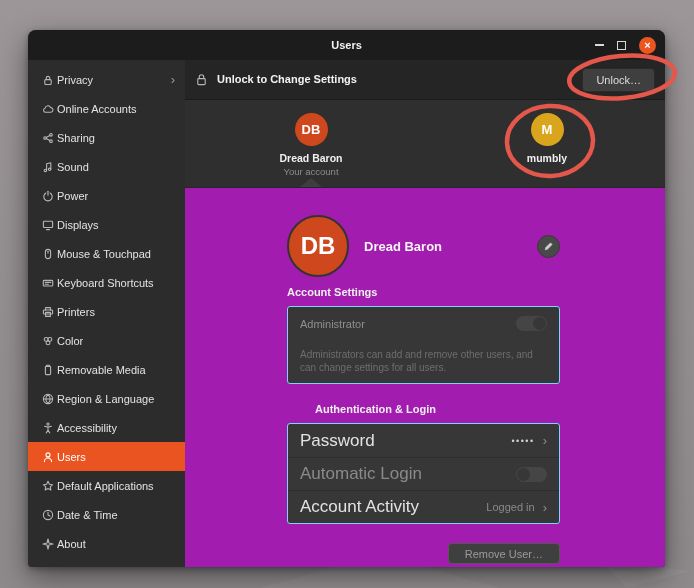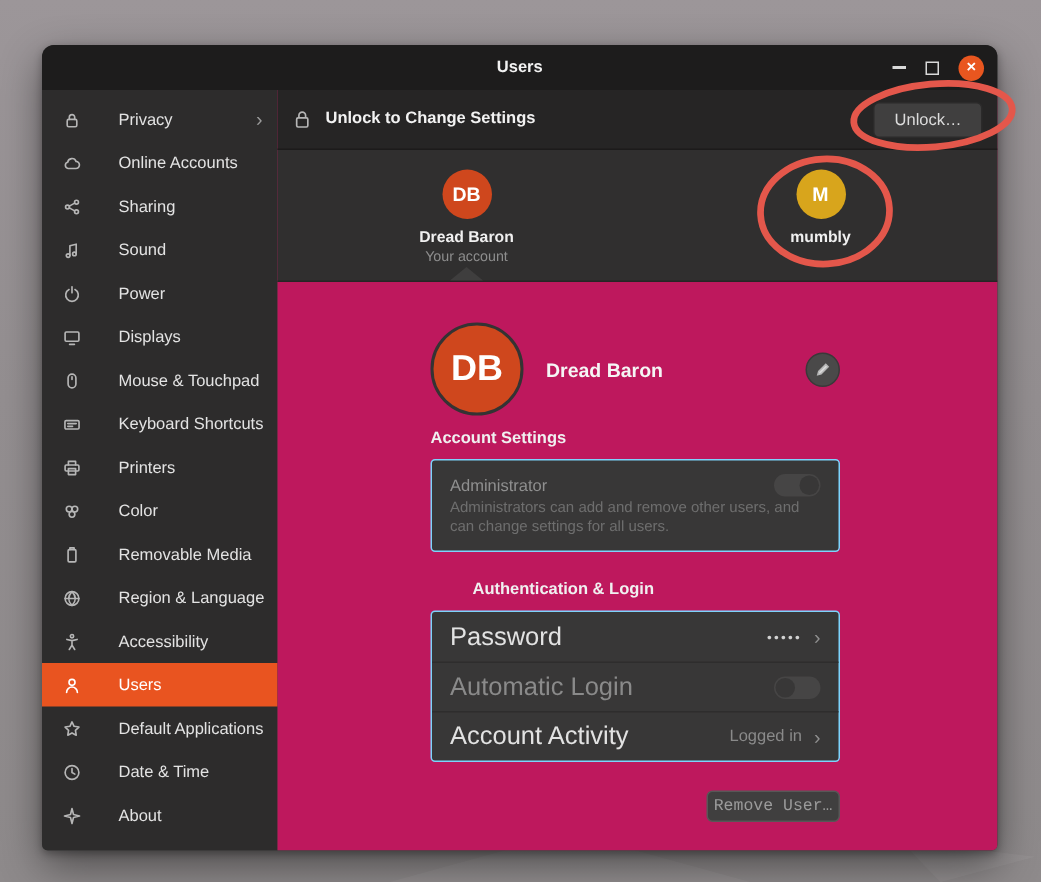--- a/index.html
+++ b/index.html
@@ -28,30 +28,30 @@
   .tb-right { flex:1; position:relative; display:flex; align-items:center; }
   .tb-right .tb-title { position:absolute; left:0; right:0; }
   .win-controls { margin-left:auto; display:flex; align-items:center; gap:13px; padding-right:9px; z-index:2; }
   .min-glyph { width:9px; height:2px; background:#d9d9d9; display:block; }
   .max-glyph { width:9px; height:9px; border:1.5px solid #d9d9d9; display:block; }
   .close-btn { width:17px; height:17px; border-radius:50%; display:flex; align-items:center; justify-content:center;
                color:#fff; font-size:11px; font-weight:bold; line-height:1; }
   
   .body-row { display:flex; height:507px; }
   .sidebar { width:157px; flex:none; background:#2d2c2c; padding-top:5px; }
-  .side-item { height:29px; display:flex; align-items:center; gap:25px; padding:0 10px 0 13px;
+  .side-item { height:29px; display:flex; align-items:center; gap:3px; padding:0 10px 0 13px;
                color:#e3e3e3; font-size:11px; cursor:default; }
   .side-item .lbl { flex:1; white-space:nowrap; }
   .side-item .chev { color:#9a9a9a; font-size:13px; }
   .side-item.active { color:#fff; }
   .icn { width:13px; height:13px; flex:none; display:flex; align-items:center; justify-content:center; }
   .icn svg { stroke:#b6b6b6; }
   .side-item.active .icn svg { stroke:#fff; }
   
-  .pane { flex:1; display:flex; flex-direction:column; background:#be185d; }
+  .pane { flex:1; display:flex; flex-direction:column; background:#a21caf; }
   .banner { height:40px; flex:none; background:#262525; border-bottom:1px solid #1c1b1b;
             display:flex; align-items:center; padding:0 10px; gap:9px; }
   .banner-text { line-height:1.25; }
   .banner-title { font-weight:bold; font-size:11px; color:#f2f2f2; }
   .banner-sub { font-size:10.5px; color:#ababab; }
   .unlock-btn { margin-left:auto; height:24px; padding:0 13px; background:#403f3f; border:1px solid #2b2a2a;
                 border-radius:4px; color:#dcdcdc; font-size:11px; display:flex; align-items:center; }
   
   .user-strip { height:88px; flex:none; background:#302f2f; border-bottom:1px solid #262525; position:relative; }
   .chip { position:absolute; top:13px; width:120px; text-align:center; }
@@ -72,36 +72,36 @@
   .profile-name { margin-left:15px; font-size:13px; font-weight:bold; color:#f5f5f5; }
   .edit-btn { margin-left:auto; width:23px; height:23px; border-radius:50%; background:#4a4949; border:1px solid #3a3939;
               display:flex; align-items:center; justify-content:center; }
   .sec-head { font-weight:bold; font-size:11px; color:#f0f0f0; }
   .h1 { margin-top:9px; }
   .h2 { margin-top:19px;margin-left:28px; }
   .card { margin-top:8px; background:#383737; border:1px solid #7dd3fc; border-radius:3px; }
   .admin-row { padding:9px 12px 9px 12px; }
   .admin-top { display:flex; align-items:center; }
   .dim-label { color:#8f8f8f; font-size:11px; }
-  .admin-desc { margin-top:1px; font-size:10px; line-height:1.32; color:#6e6e6e; width:238px; }
+  .admin-desc { margin-top:17px; font-size:10px; line-height:1.32; color:#6e6e6e; width:238px; }
   .switch { margin-left:auto; width:31px; height:15px; border-radius:8px; background:#464545; position:relative; flex:none; }
   .switch .knob { position:absolute; top:1px; width:13px; height:13px; border-radius:50%; background:#383737; }
   .switch.on .knob { right:1px; }
   .switch.off .knob { left:1px; }
   .list-row { height:33px; display:flex; align-items:center; padding:0 12px; }
   .list-row + .list-row { border-top:1px solid #2e2d2d; }
   .row-label { font-size:17px; color:#e2e2e2; }
   .row-label.dim { color:#8a8a8a; }
   .row-right { margin-left:auto; display:flex; align-items:center; gap:8px; }
   .dots { font-size:9px; letter-spacing:1.5px; color:#d2d2d2; }
   .chev2 { color:#8f8f8f; font-size:13px; }
   .val { font-size:11px; color:#8a8a8a; }
   .remove-row { margin-top:19px; display:flex; justify-content:flex-end; }
-  .remove-btn { height:21px; padding:0 4px; background:#403f3f; border:1px solid #585757; border-radius:4px;
-                color:#9b9b9b; font-size:11px; display:flex; align-items:center;font-family:Liberation Mono, monospace; }
+  .remove-btn { height:21px; padding:0 16px; background:#403f3f; border:1px solid #585757; border-radius:4px;
+                color:#9b9b9b; font-size:11px; display:flex; align-items:center; }
   
   .ann-layer { position:absolute; inset:0; pointer-events:none; z-index:60; }
 </style>
 </head>
 <body>
 
 <div class="wp-shape wp1"></div>
 <div class="wp-shape wp2"></div>
 
 <div class="window">

